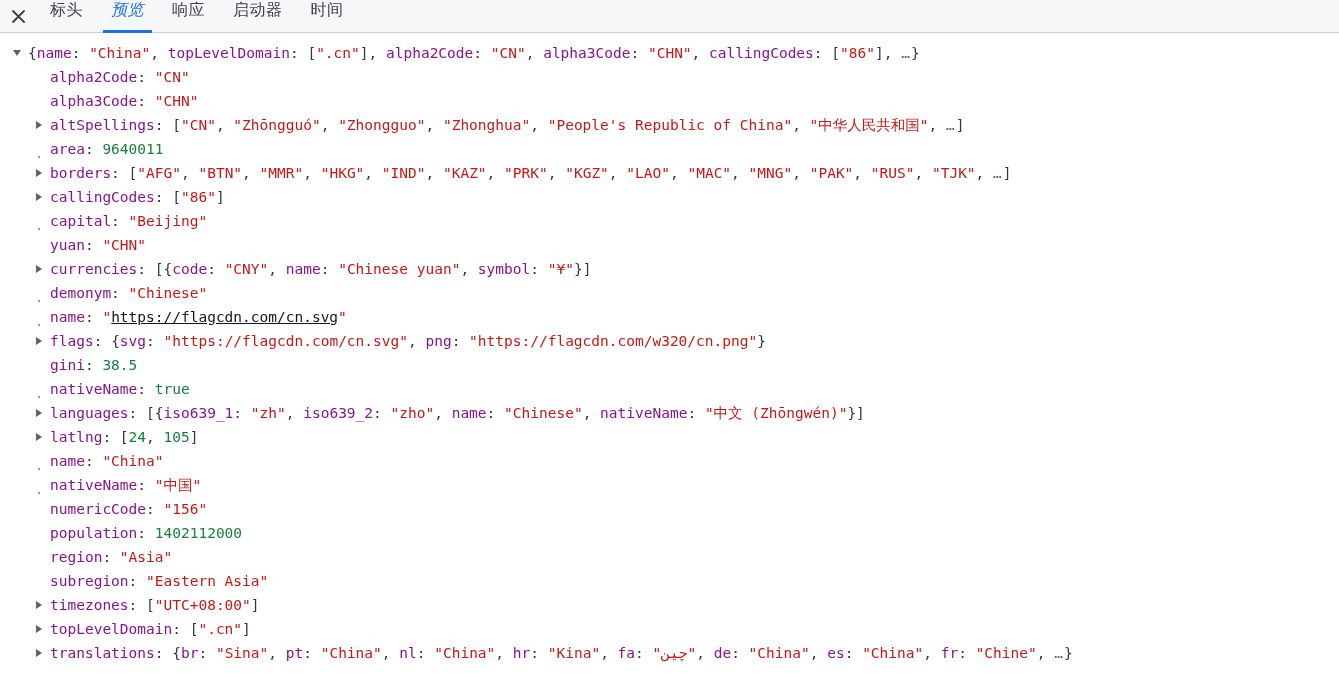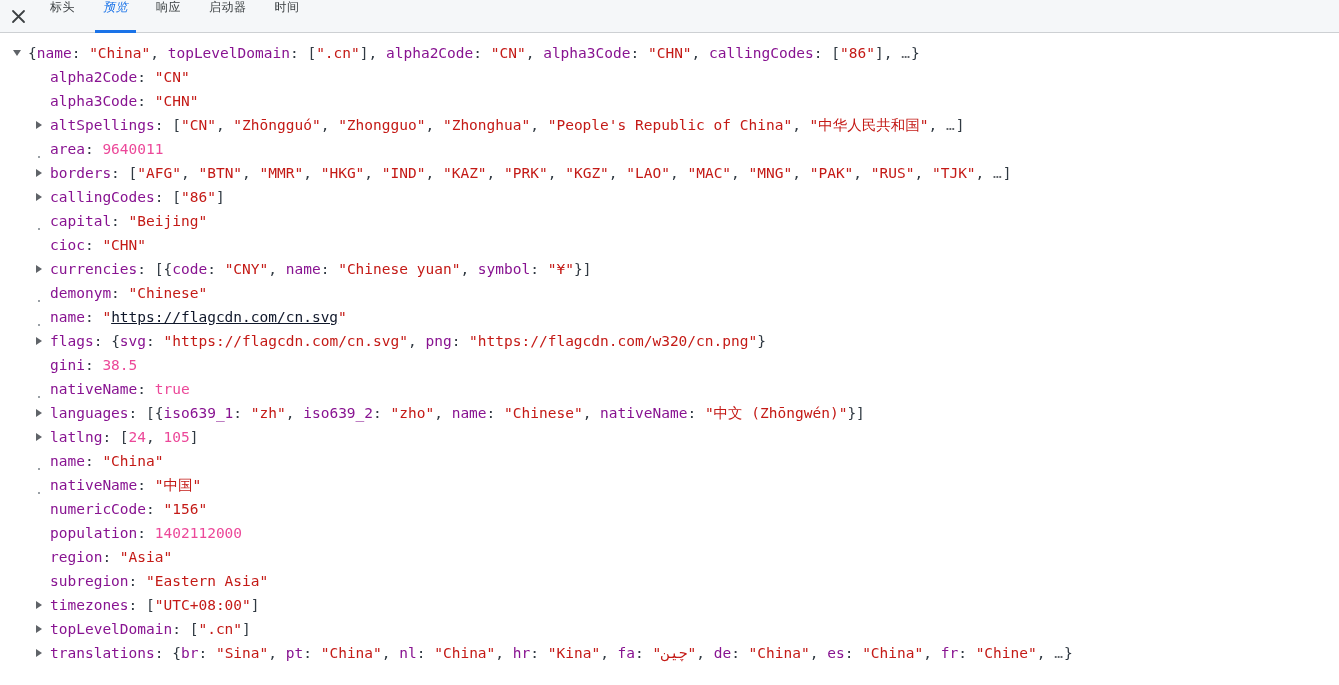--- a/index.html
+++ b/index.html
@@ -27,24 +27,24 @@
   .close-btn {
     width: 36px;
     display: flex;
     align-items: center;
     justify-content: center;
     cursor: pointer;
   }
   .close-btn svg { display:block; }
   .tab {
     display: flex;
-    align-items: flex-end;
-    padding: 16px 14px;
+    align-items: flex-start;
+    padding: 0 14px;
     font-family: "DejaVu Sans", "Liberation Sans", sans-serif;
-    font-size: 12px;
+    font-size: 16px;
     color: #3c4043;
     cursor: pointer;
     position: relative;
     letter-spacing: .5px;
   }
   .tab.active {
     color: #1a73e8;
     font-style: italic;
   }
   .tab.active::after {
@@ -97,21 +97,21 @@
   .dot {
     width: 2px; height: 2px;
     background: #9aa0a6;
     align-self: flex-end;
     margin-bottom: 3px;
   }
   .content { white-space: pre; }
 
   .k   { color: #881391; }   
   .s   { color: #c41a16; }   
-  .n   { color: #ec4899; }   
+  .n   { color: #15803d; }   
   .p   { color: #303942; }   
   .link { color: #0f172a; text-decoration: underline; cursor: pointer; }
   .ell { color: #5f6368; letter-spacing: 1px; }
 
   .indent1 { padding-left: 28px; }
 </style>
 </head>
 <body>
 
 <div class="tabbar">
@@ -179,21 +179,21 @@
       <span class="content"><span class="k">callingCodes</span><span class="p">: </span><span><span class="p">[</span><span class="s">"86"</span><span class="p">]</span></span></span>
     </div>
     <div class="row indent1">
       <span class="gutter">
         <span class="dot"></span>
       </span>
       <span class="content"><span class="k">capital</span><span class="p">: </span><span><span class="s">"Beijing"</span></span></span>
     </div>
     <div class="row indent1">
       <span class="gutter"></span>
-      <span class="content"><span class="k">cioc</span><span class="p">: </span><span><span class="s">"CHN"</span></span></span>
+      <span class="content"><span class="k">yuan</span><span class="p">: </span><span><span class="s">"CHN"</span></span></span>
     </div>
     <div class="row indent1">
       <span class="gutter">
         <span class="arrow"></span>
       </span>
       <span class="content"><span class="k">currencies</span><span class="p">: </span><span><span class="p">[</span><span class="p">{</span><span class="k">code</span><span class="p">:</span><span class="p"> </span><span class="s">"CNY"</span><span class="p">,</span><span class="p"> </span><span class="k">name</span><span class="p">:</span><span class="p"> </span><span class="s">"Chinese yuan"</span><span class="p">,</span><span class="p"> </span><span class="k">symbol</span><span class="p">:</span><span class="p"> </span><span class="s">"¥"</span><span class="p">}</span><span class="p">]</span></span></span>
     </div>
     <div class="row indent1">
       <span class="gutter">
         <span class="dot"></span>

